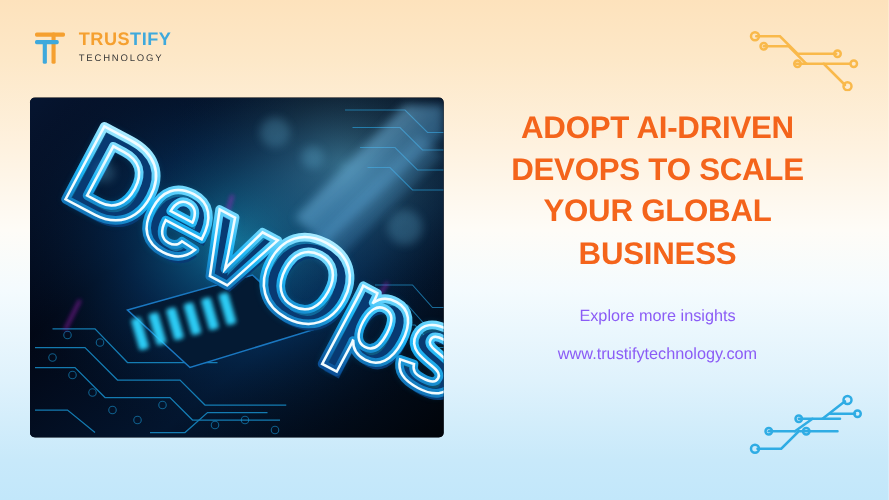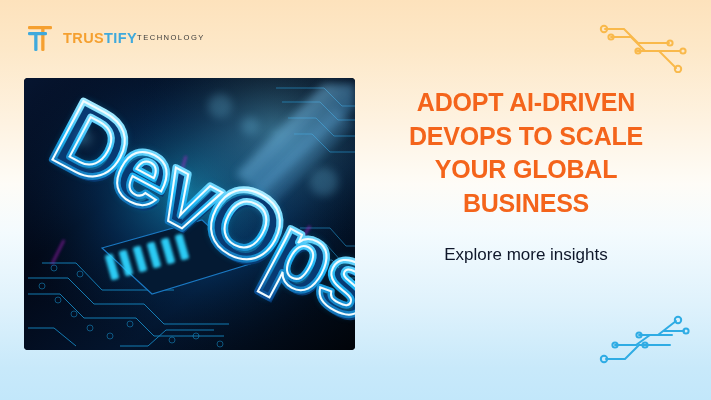--- a/index.html
+++ b/index.html
@@ -17,21 +17,21 @@
         #C2E7FA 100%);
     position:relative;
   }
 
   
   .logo {
     position:absolute; left:26px; top:22px;
     display:flex; align-items:center; gap:7px;
   }
   .logo-mark { width:30px; height:32px; flex:none; }
-  .logo-words { display:flex; flex-direction:row; line-height:1; }
+  .logo-words { display:flex; flex-direction:column; line-height:1; }
   .logo-name {
     font-size:14.5px; font-weight:bold; letter-spacing:0.4px;
     white-space:nowrap;
   }
   .logo-name .seg-a { color:#F5A030; }
   .logo-name .seg-b { color:#3FA9DC; }
   .logo-sub {
     font-size:7.6px; font-weight:normal; color:#3A3A3A;
     letter-spacing:1.45px; margin-top:3.5px;
   }
@@ -51,22 +51,22 @@
     width:300px; text-align:center;
   }
   .headline {
     color:#F4641B;
     font-size:25px; font-weight:bold;
     line-height:1.34; letter-spacing:-0.2px;
     text-transform:uppercase;
   }
   .cta-block { margin-top:26px; }
   .cta-line {
-    color:#0f172a;
-    font-size:17px; font-weight:normal;
+    color:#8b5cf6;
+    font-size:13px; font-weight:normal;
     line-height:1.0;
   }
   .cta-line + .cta-line { margin-top:17px; }
 
   
   .deco { position:absolute; }
   .deco-top { right:13px; top:23px; }
   .deco-bottom { right:13px; top:313px; }
 </style>
 </head>
@@ -196,20 +196,21 @@
       <circle cx="300" cy="104" r="14"></circle>
       <circle cx="60" cy="60" r="8"></circle>
     </g>
   </svg>
 </div>
 
 <div class="copy">
   <h1 class="headline">ADOPT AI-DRIVEN DEVOPS TO SCALE YOUR GLOBAL BUSINESS</h1>
   <div class="cta-block">
     <div class="cta-line">Explore more insights</div>
+    <div class="cta-line">www.trustifytechnology.com</div>
   </div>
 </div>
 
 <span class="deco deco-top">
   <svg width="100" height="50" viewBox="0 0 100 50" aria-hidden="true">
     <g stroke="#F9B94B" stroke-width="2" fill="none" stroke-linecap="round">
       <path d="M7 6 L26 6 L40 20 L71 20"></path>
       <path d="M13 14 L33 14 L47 28 L82 28"></path>
       <path d="M39 28 L47 28"></path>
       <path d="M61 28 L78 45"></path>

